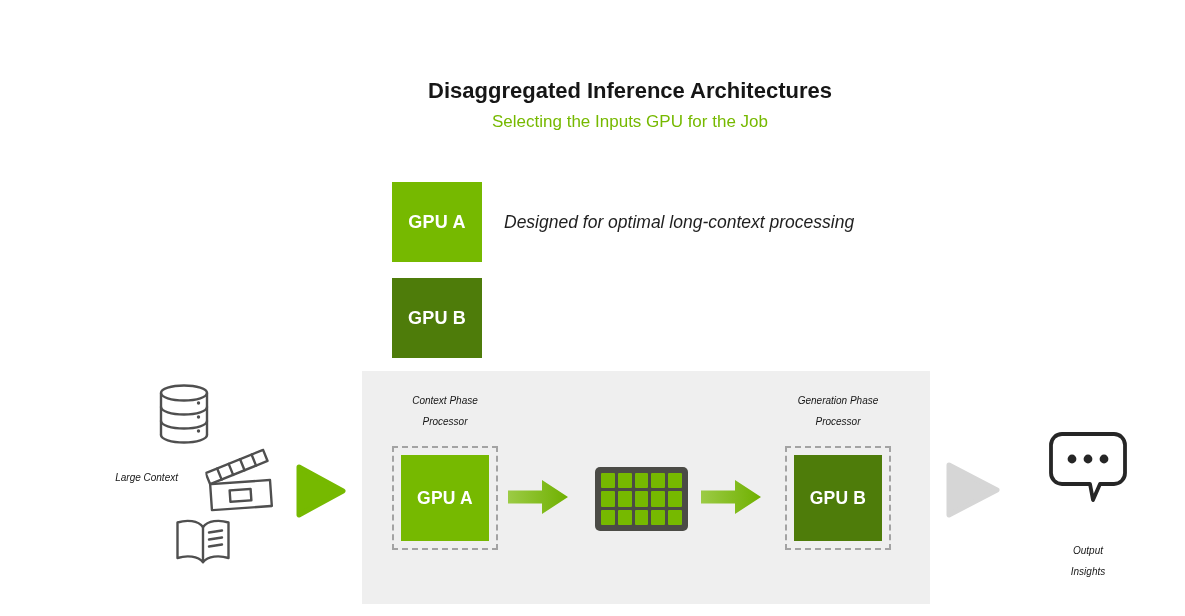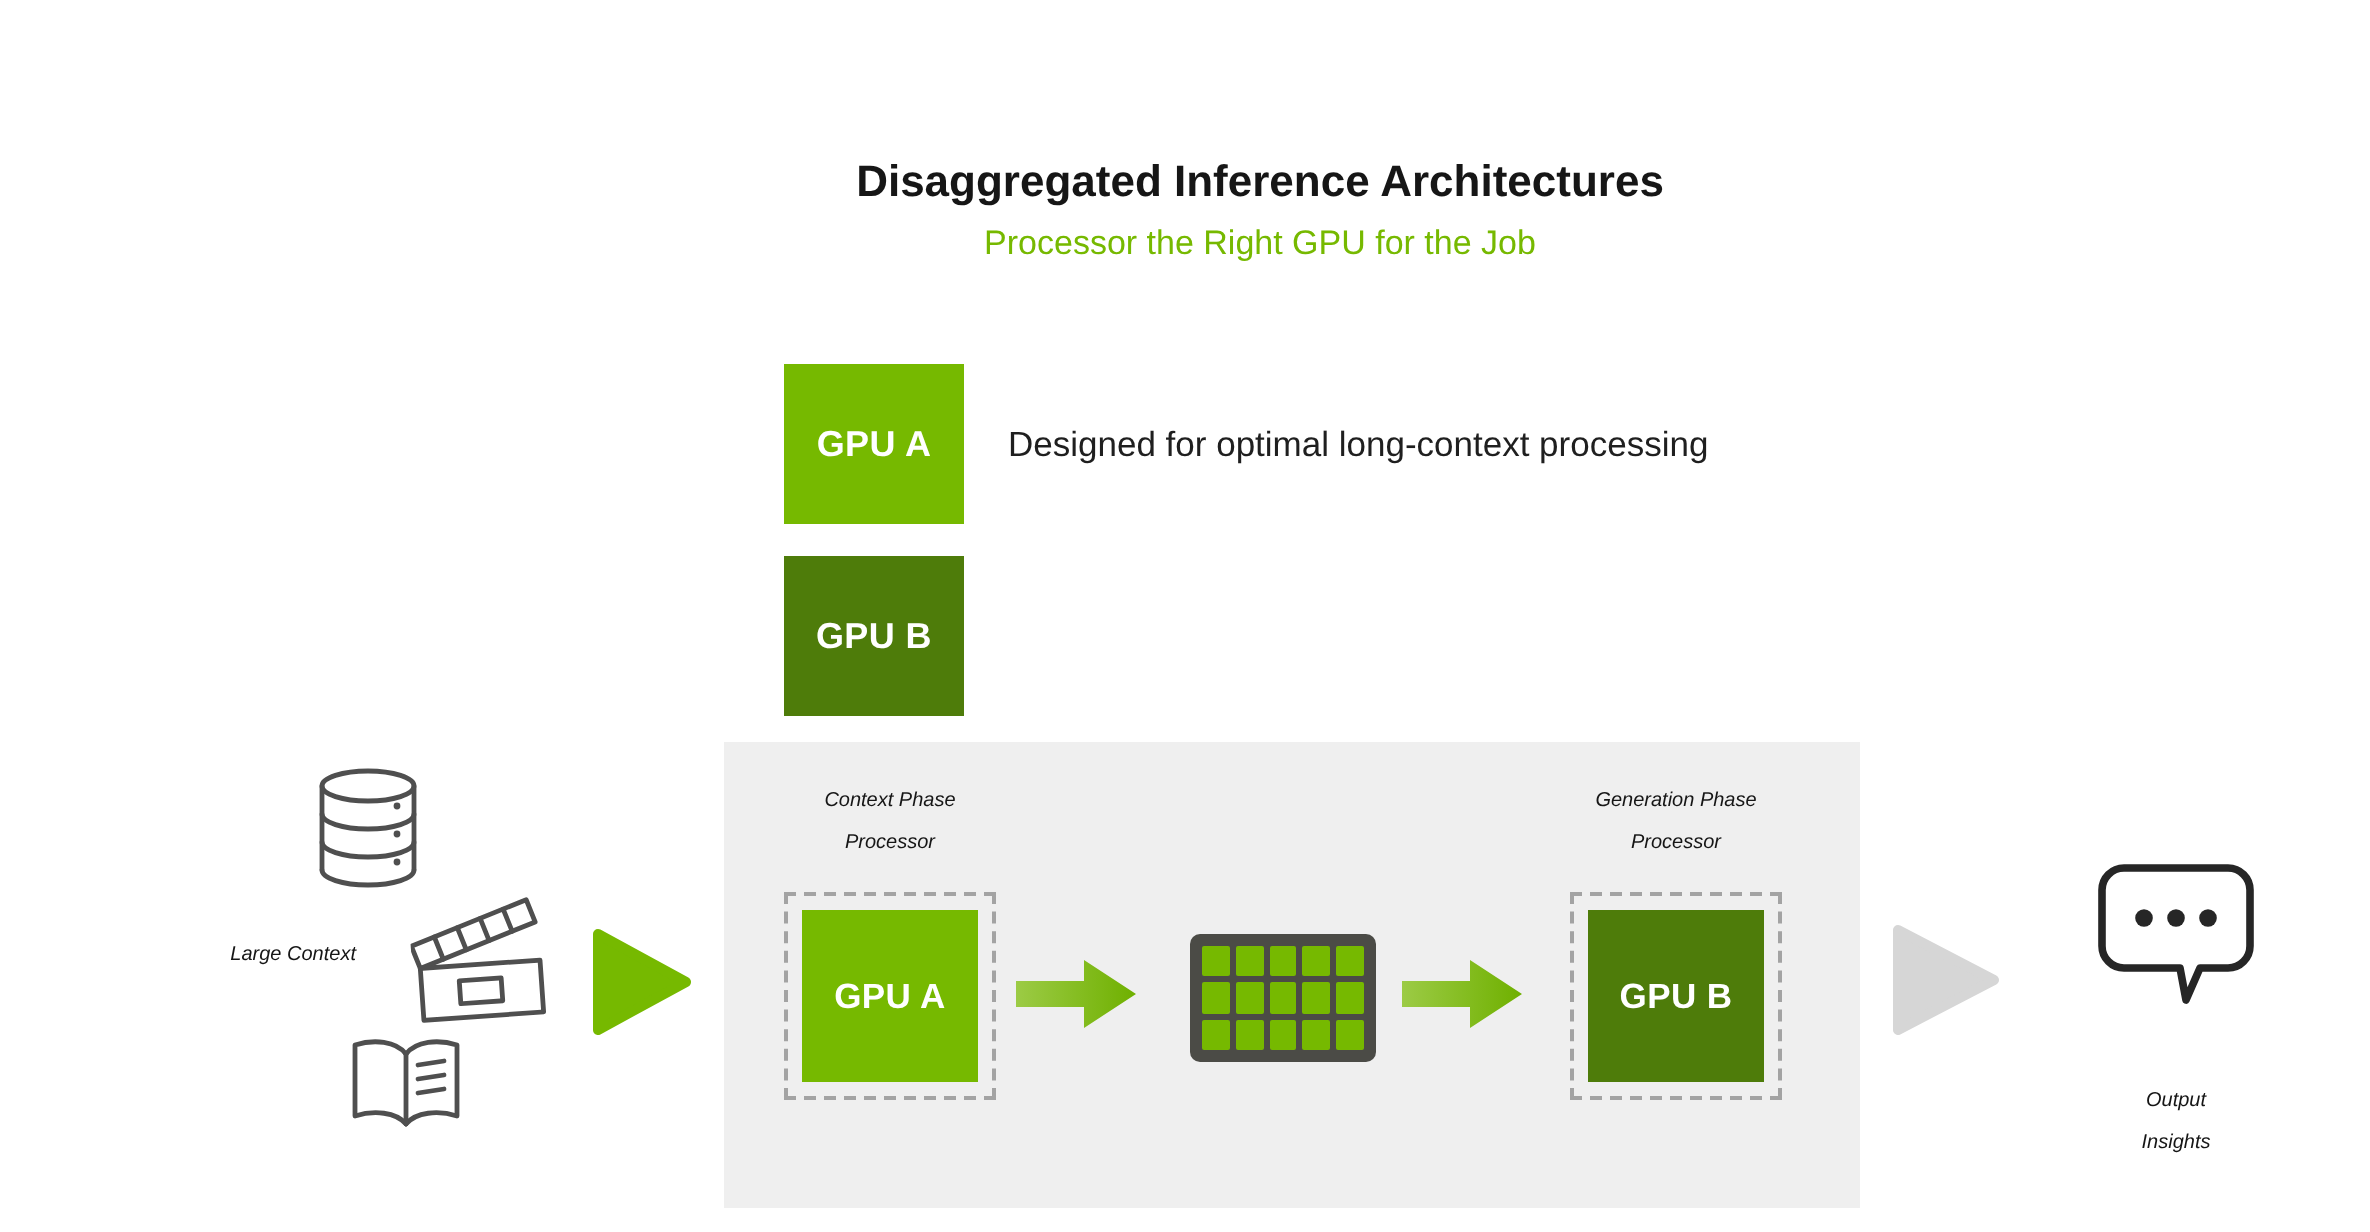--- a/index.html
+++ b/index.html
@@ -14,21 +14,21 @@
   .title{font-size:22px;font-weight:bold;color:#161616;line-height:26px;}
   .subtitle{margin-top:7px;font-size:17px;color:var(--subtitle-green,#76B900);line-height:21px;}
 
   
   .legend{left:392px;top:182px;}
   .legend-row{display:flex;align-items:center;height:80px;margin-bottom:16px;}
   .gpu-chip{width:90px;height:80px;display:flex;align-items:center;justify-content:center;
     color:#fff;font-weight:bold;font-size:18px;letter-spacing:.2px;flex:0 0 auto;}
   .chip-a{background:var(--gpu-a-green,#76B900);}
   .chip-b{background:var(--gpu-b-green,#4E7C0A);}
-  .legend-desc{margin-left:22px;font-size:17.5px;color:#1f1f1f;white-space:nowrap;}
+  .legend-desc{margin-left:22px;font-size:17.5px;color:#1f1f1f;white-space:nowrap;font-style:italic;}
 
   
   .panel{left:362px;top:371px;width:568px;height:233px;background:var(--panel-gray,#EFEFEF);}
 
   .stage-label,.flow-label{font-style:italic;font-size:10px;line-height:21px;text-align:center;color:#161616;}
   .ctx-label{left:355px;top:390px;width:180px;}
   .cache-label{left:566px;top:450px;width:150px;margin-top:36px;}
   .gen-label{left:748px;top:390px;width:180px;font-style:italic;}
   .input-label{left:18px;top:467px;width:160px;text-align:right;}
   .output-label{left:1038px;top:520px;width:100px;margin-top:20px;}
@@ -63,21 +63,21 @@
   .outline{stroke:var(--icon-stroke,#4F4F4F);fill:none;stroke-width:2.4;stroke-linecap:round;stroke-linejoin:round;}
   .outline-fill{fill:var(--icon-stroke,#4F4F4F);stroke:none;}
 </style>
 </head>
 <body>
 
 <div class="canvas">
 
   <div class="abs header">
     <div class="title">Disaggregated Inference Architectures</div>
-    <div class="subtitle">Processor the Right GPU for the Job</div>
+    <div class="subtitle">Selecting the Inputs GPU for the Job</div>
   </div>
 
   <div class="abs legend">
     <div class="legend-row">
       <div class="gpu-chip chip-a">
         <span>GPU A</span>
       </div>
       <div class="legend-desc">Designed for optimal long-context processing</div>
     </div>
     <div class="legend-row">

